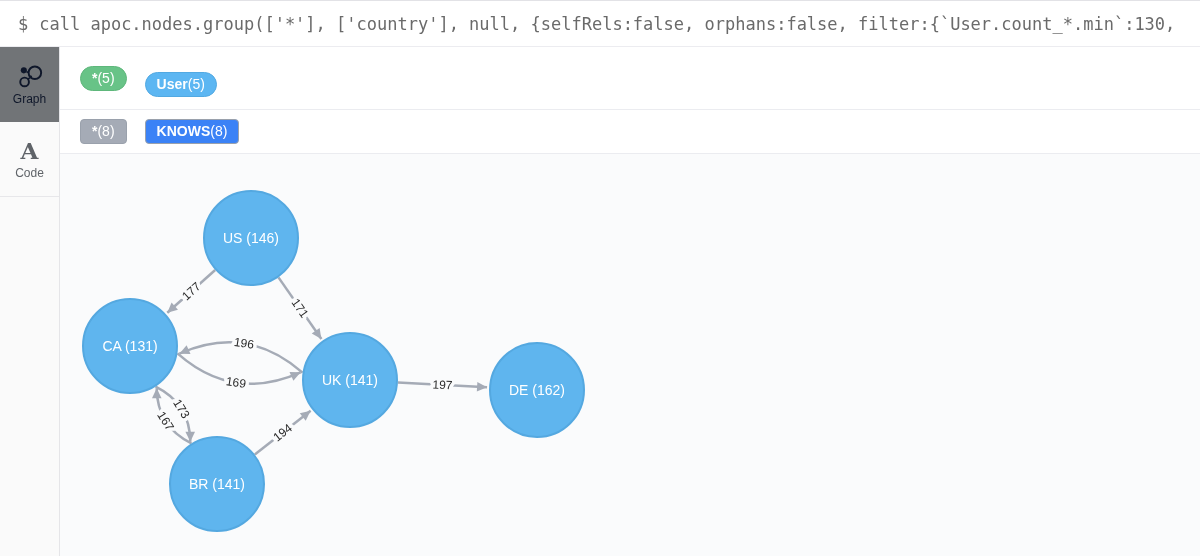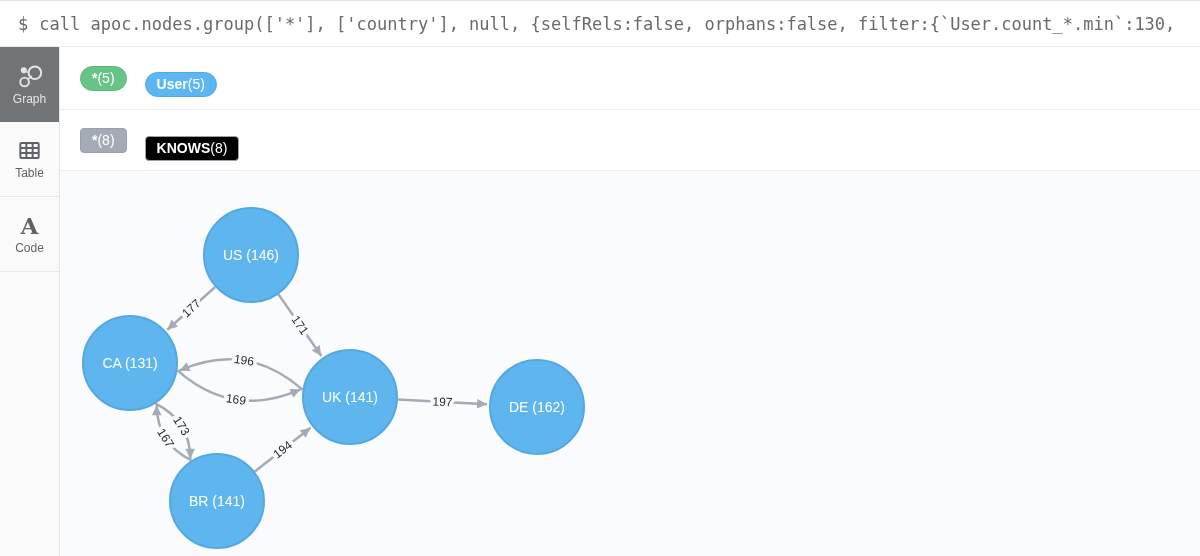--- a/index.html
+++ b/index.html
@@ -12,21 +12,21 @@
             font-family:"DejaVu Sans Mono","Liberation Mono",monospace; font-size:17px; color:#6a6a6a; }
   .prompt { margin-right:11px; }
 
   
   .main { display:flex; height:509px; }
 
   
   .sidebar { width:60px; background:#fafafa; border-right:1px solid #e5e5e8; flex:none; }
   .tab { height:75px; display:flex; flex-direction:column; align-items:center; justify-content:center;
          gap:3px; color:#5f6368; border-bottom:1px solid #e7e7ea; cursor:pointer; }
-  .tab.active { background:#717477; color:#e5e5e5; border-bottom-color:#717477; }
+  .tab.active { background:#717477; color:#0f172a; border-bottom-color:#717477; }
   .tab svg { display:block; }
   .tab .lbl { font-size:12px; }
   .texticon { font-family:"DejaVu Serif","Liberation Serif",serif; font-weight:bold; font-size:23px; line-height:24px; }
 
   
   .content { flex:1; display:flex; flex-direction:column; background:#fff; min-width:0; }
   .legend-row { display:flex; align-items:center; gap:18px; border-bottom:1px solid #ebecf0; }
   .row-nodes { padding:13px 16px 12px 20px; }
   .row-rels  { padding:9px 16px 9px 20px; }
   .pill { color:#fff; font-size:14px; padding:3px 11px 4px; white-space:nowrap; cursor:pointer;
@@ -61,43 +61,33 @@
           <circle cx="16.5" cy="9" r="5.8" fill="none" stroke="currentColor" stroke-width="1.8"></circle>
           <circle cx="7" cy="17.5" r="4" fill="none" stroke="currentColor" stroke-width="1.8"></circle>
           <circle cx="6.3" cy="6.8" r="2.8" fill="currentColor"></circle>
           <circle cx="12.6" cy="12.8" r="1.3" fill="currentColor"></circle>
           <line x1="8.7" y1="8" x2="10.9" y2="8.7" stroke="currentColor" stroke-width="1.5"></line>
           <line x1="9.9" y1="15.1" x2="11.7" y2="13.7" stroke="currentColor" stroke-width="1.5"></line>
         </svg>
         <span class="lbl">Graph</span>
       </div>
       <div class="tab">
-        <svg width="25" height="25" viewBox="0 0 24 24">
-          <rect x="3.2" y="4.8" width="17.6" height="14.4" rx="1" fill="none" stroke="currentColor" stroke-width="1.9"></rect>
-          <line x1="9" y1="4.8" x2="9" y2="19.2" stroke="currentColor" stroke-width="1.9"></line>
-          <line x1="15" y1="4.8" x2="15" y2="19.2" stroke="currentColor" stroke-width="1.9"></line>
-          <line x1="3.2" y1="9.6" x2="20.8" y2="9.6" stroke="currentColor" stroke-width="1.9"></line>
-          <line x1="3.2" y1="14.4" x2="20.8" y2="14.4" stroke="currentColor" stroke-width="1.9"></line>
-        </svg>
-        <span class="lbl">Table</span>
-      </div>
-      <div class="tab">
         <span class="texticon">A</span>
         <span class="lbl">Code</span>
       </div>
     </div>
 
   <div class="content">
     <div class="legend-row row-nodes" id="row-node-labels">
         <span class="pill round" style="background: rgb(104, 195, 135); border-color: rgb(94, 183, 123);"><b>*</b><span>(5)</span></span>
         <span class="pill round" style="background: rgb(92, 182, 242); border-color: rgb(82, 169, 226); margin-top: 12px;"><b>User</b><span>(5)</span></span>
       </div>
     <div class="legend-row row-rels" id="row-rel-types">
         <span class="pill square" style="background: rgb(165, 171, 182); border-color: rgb(154, 161, 172);"><b>*</b><span>(8)</span></span>
-        <span class="pill square" style="background: #000000; border-color: rgb(154, 161, 172); margin-top: 17px;"><b>KNOWS</b><span>(8)</span></span>
+        <span class="pill square" style="background: #3b82f6; border-color: rgb(154, 161, 172);"><b>KNOWS</b><span>(8)</span></span>
       </div>
     <div class="canvas" id="canvas">
         <svg width="1139" height="417" viewBox="0 0 1139 417">
           <defs>
             <marker id="arrow" markerUnits="userSpaceOnUse" markerWidth="14" markerHeight="14" refX="11" refY="6" orient="auto">
               <path d="M1,1.2 L11,6 L1,10.8 Z" fill="#a5abb6"></path>
             </marker>
           </defs>
           <path d="M155.18974161516994,115.96287525257559 L107.30235248419797,158.7053382785671" class="edge-line" stroke="#a5abb6" stroke-width="2.5" marker-end="url(#arrow)"></path>
           <path d="M218.4517029586123,123.37516990023177 L261.4044760847789,184.98419802059192" class="edge-line" stroke="#a5abb6" stroke-width="2.5" marker-end="url(#arrow)"></path>

